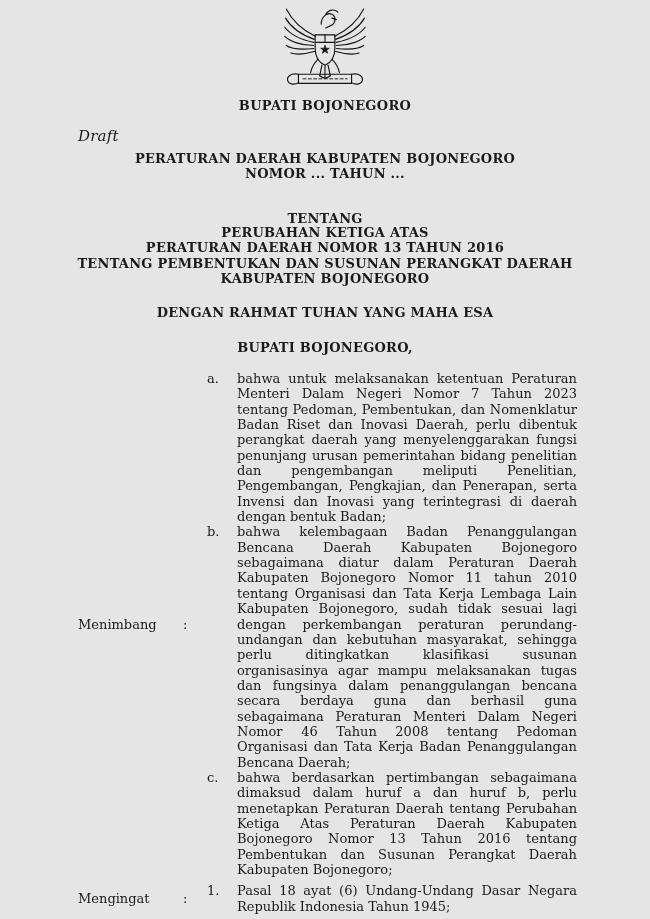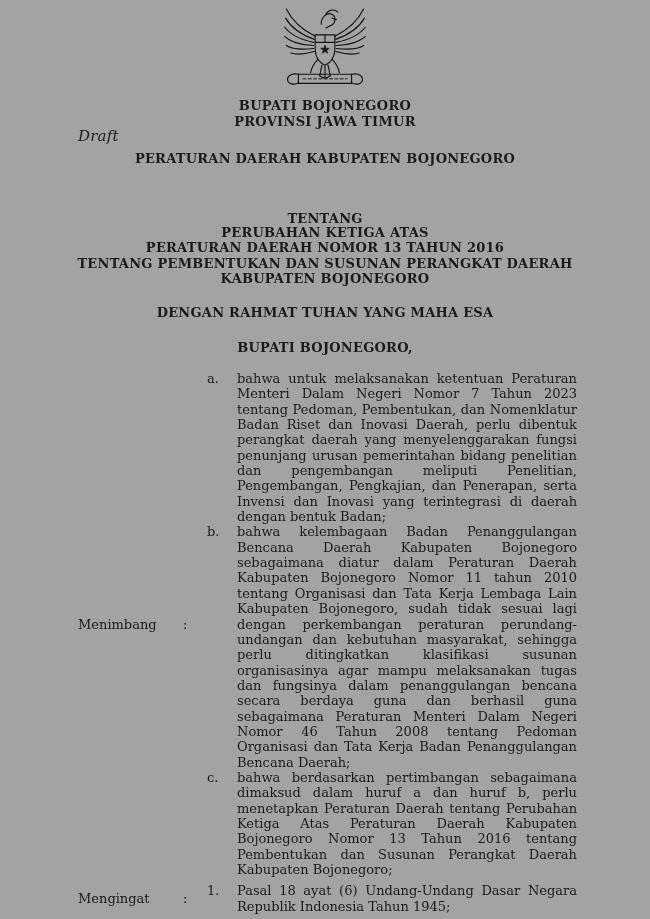--- a/index.html
+++ b/index.html
@@ -2,21 +2,21 @@
 <html><head>
 <meta charset="utf-8">
 <style>
   html, body { margin: 0; padding: 0; }
   body {
     width: 650px; height: 919px;
     background: #ffffff;
     font-family: "DejaVu Serif", "Liberation Serif", serif;
     color: #1a1a1a;
   }
-  .page { position: relative; width: 650px; height: 919px; overflow: hidden; background: #a3a3a3; }
+  .page { position: relative; width: 650px; height: 919px; overflow: hidden; background: #e5e5e5; }
 
   .abs { position: absolute; left: 0; right: 0; }
   .center { text-align: center; }
   .bold { font-weight: bold; }
 
   .emblem { position: absolute; top: 6px; left: 50%; transform: translateX(-50%); width: 84px; height: 88px; }
   .emblem svg { display: block; }
 
   .letterhead { top: 98px; font-size: 13px; line-height: 16px; letter-spacing: 0.3px; }
 
@@ -89,27 +89,27 @@
         <path d="M90 90 C100 88 106 93 104 99 C102 104 94 104 90 101"></path>
         <path d="M26 96 H84" stroke-width="1.2" stroke-dasharray="4 3"></path>
       </g>
 
       <polygon points="55,51.5 56.4,55.6 60.7,55.7 57.3,58.2 58.5,62.4 55,59.9 51.5,62.4 52.7,58.2 49.3,55.7 53.6,55.6" fill="#141414" stroke="#141414" stroke-width="0.8"></polygon>
     </svg>
   </div>
 
   <div class="abs center bold letterhead">
     <div>BUPATI BOJONEGORO</div>
-    <div>PROVINSI JAWA TIMUR</div>
   </div>
 
   <div class="draft">Draft</div>
 
   <div class="abs center bold ttl title-block">
     <div>PERATURAN DAERAH KABUPATEN BOJONEGORO</div>
+    <div>NOMOR ... TAHUN ...</div>
   </div>
 
   <div class="abs center bold ttl tentang-row">TENTANG</div>
 
   <div class="abs center bold ttl subject-block">
     <div>PERUBAHAN KETIGA ATAS</div>
     <div>PERATURAN DAERAH NOMOR 13 TAHUN 2016</div>
     <div>TENTANG PEMBENTUKAN DAN SUSUNAN PERANGKAT DAERAH</div>
     <div>KABUPATEN BOJONEGORO</div>
   </div>

